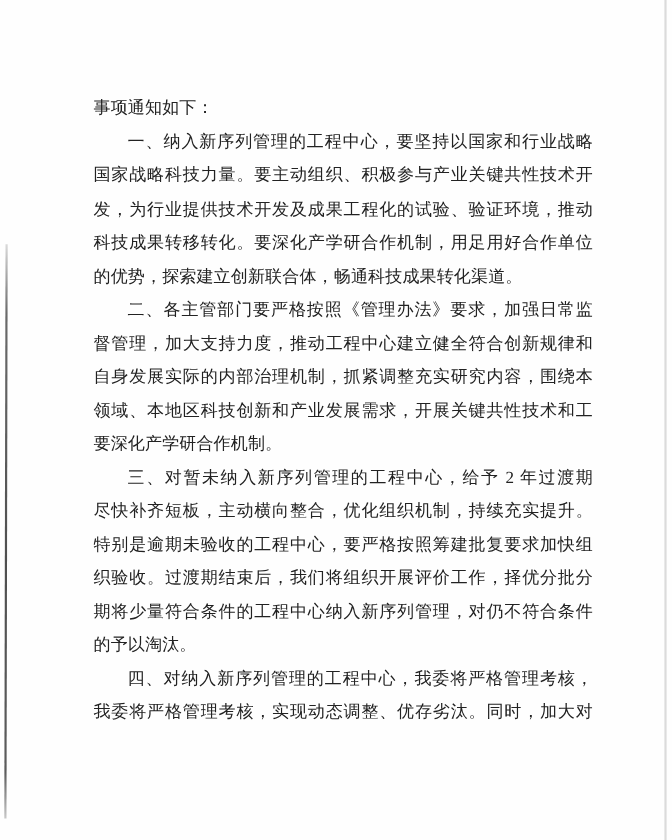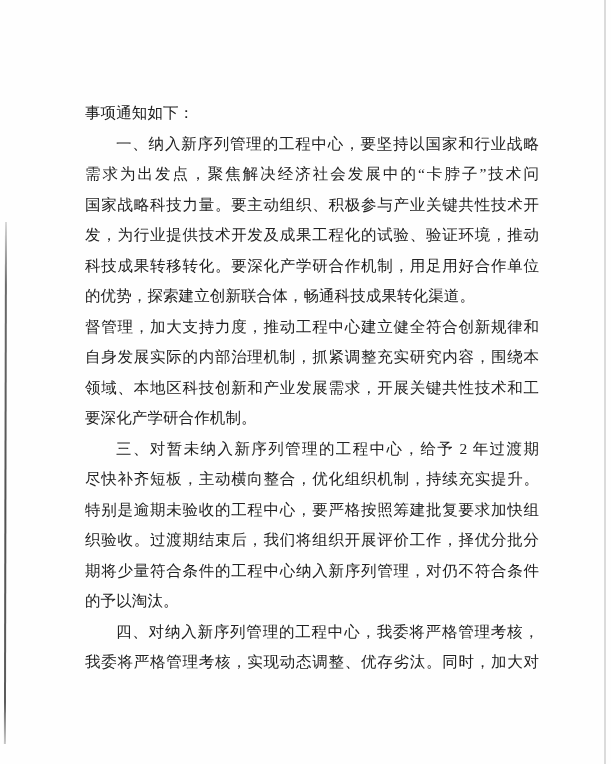--- a/index.html
+++ b/index.html
@@ -43,21 +43,20 @@
       rgba(120,120,120,0.4) 100%);
     transform: rotate(0.12deg);
     transform-origin: top center;
   }
   .text-block {
     position: absolute;
     left: 85px;
     top: 84px;
     width: 454px;
     color: #222222;
-    margin-top: 14px;
   }
   .line {
     font-size: 15.5px;
     height: 30.5px;
     line-height: 30.5px;
     text-align: justify;
     text-align-last: justify;
     overflow: hidden;
     letter-spacing: 0.1px;
   }
@@ -73,25 +72,25 @@
 <body>
 
 <div class="page">
 
   <div class="left-scan-line"></div>
   <div class="right-edge-line"></div>
 
   <div class="text-block">
     <div class="line flush">事项通知如下：</div>
     <div class="line indent">一、纳入新序列管理的工程中心，要坚持以国家和行业战略</div>
-    <div class="line">需求为出发点，聚焦解决经济社会发展中的“卡脖子”技术问</div>
     <div class="line">国家战略科技力量。要主动组织、积极参与产业关键共性技术开</div>
     <div class="line">发，为行业提供技术开发及成果工程化的试验、验证环境，推动</div>
     <div class="line">科技成果转移转化。要深化产学研合作机制，用足用好合作单位</div>
     <div class="line flush">的优势，探索建立创新联合体，畅通科技成果转化渠道。</div>
+    <div class="line indent">二、各主管部门要严格按照《管理办法》要求，加强日常监</div>
     <div class="line">督管理，加大支持力度，推动工程中心建立健全符合创新规律和</div>
     <div class="line">自身发展实际的内部治理机制，抓紧调整充实研究内容，围绕本</div>
     <div class="line">领域、本地区科技创新和产业发展需求，开展关键共性技术和工</div>
     <div class="line flush">要深化产学研合作机制。</div>
     <div class="line indent">三、对暂未纳入新序列管理的工程中心，给予 2 年过渡期</div>
     <div class="line">尽快补齐短板，主动横向整合，优化组织机制，持续充实提升。</div>
     <div class="line">特别是逾期未验收的工程中心，要严格按照筹建批复要求加快组</div>
     <div class="line">织验收。过渡期结束后，我们将组织开展评价工作，择优分批分</div>
     <div class="line">期将少量符合条件的工程中心纳入新序列管理，对仍不符合条件</div>
     <div class="line flush">的予以淘汰。</div>

